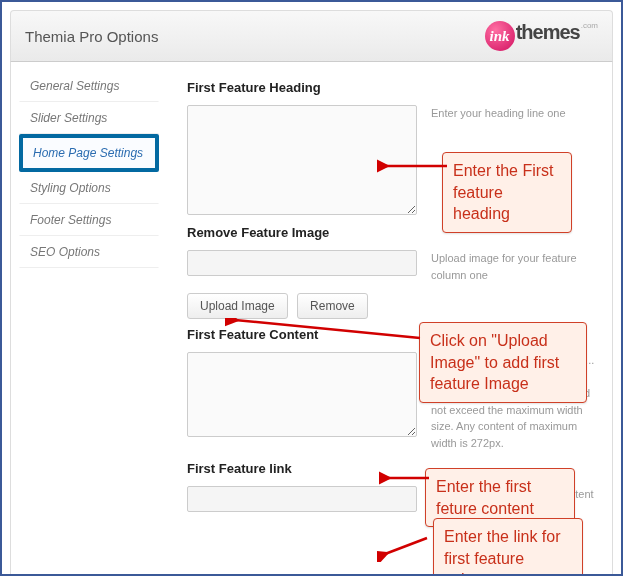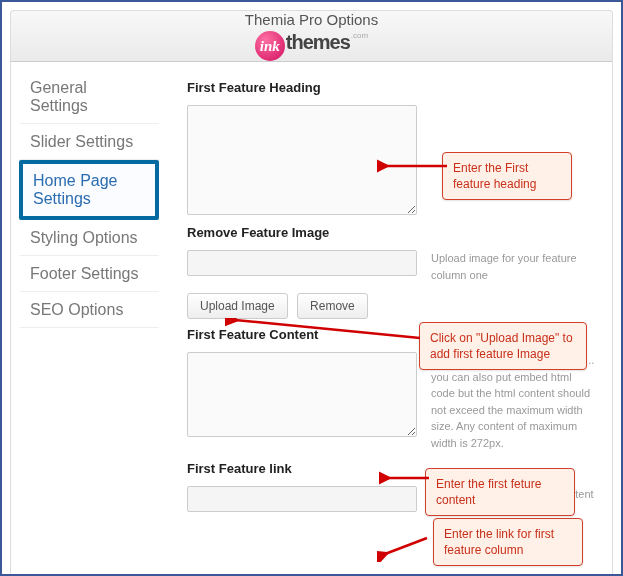--- a/index.html
+++ b/index.html
@@ -1,37 +1,37 @@
 <!DOCTYPE html>
 <html><head>
 <meta charset="utf-8">
 <style>
 * { margin:0; padding:0; box-sizing:border-box; }
 body { font-family:"Lucida Grande","Lucida Sans Unicode",Arial,sans-serif; font-size:12px; color:#333; background:#fff; }
 .outer { border:2px solid #3b5998; width:623px; height:576px; overflow:hidden; position:relative; }
 .page { position:absolute; left:8px; top:8px; right:8px; bottom:-30px; background:#fff; }
-.header { background:linear-gradient(#f8f8f8,#eaeaea); border:1px solid #ddd; border-bottom:1px solid #ccc; border-radius:4px 4px 0 0; height:52px; display:flex; align-items:center; justify-content:space-between; padding:0 14px;flex-direction:column; }
+.header { background:linear-gradient(#f8f8f8,#eaeaea); border:1px solid #ddd; border-bottom:1px solid #ccc; border-radius:4px 4px 0 0; height:52px; display:flex; align-items:center; justify-content:space-between; padding:0 14px; }
 .header-title { color:#555; font-size:15px; font-weight:normal; }
 .logo { display:flex; align-items:flex-start; font-size:20px; font-weight:bold; }
 .logo-circle { width:30px; height:30px; border-radius:50%; background:radial-gradient(circle at 35% 30%, #ff6fa3, #d11060); display:inline-flex; align-items:center; justify-content:center; color:#fff; font-family:Georgia,serif; font-style:italic; font-size:15px; margin-right:1px; }
 .logo-text { color:#444; letter-spacing:-1px; }
 .logo-sub { font-size:8px; color:#aaa; font-weight:normal; margin-left:1px; }
 .body { display:flex; border:1px solid #ddd; border-top:none; background:#fff; min-height:560px; }
 .sidebar { width:156px; padding:8px; background:#fff; }
-.nav-item { display:block; color:#777; padding:8px 10px; border:1px solid transparent; border-bottom:1px solid #eee; cursor:pointer; font-size:16px; }
+.nav-item { display:block; color:#777; padding:8px 10px; border:1px solid transparent; border-bottom:1px solid #eee; cursor:pointer; font-size:12px;font-style:italic; }
 .nav-item.active { color:#2b6cb0; border:4px solid #0369a1; border-radius:2px; background:#fafcff; }
 .content { flex:1; padding:10px 16px 10px 20px; position:relative; }
 .section-title { font-size:13px; font-weight:bold; color:#222; margin:8px 0 10px; }
 .field-row { display:flex; gap:14px; align-items:flex-start; margin-bottom:10px; }
 .textarea { width:230px; height:110px; border:1px solid #ccc; border-radius:2px; background:#fafafa; resize:both; padding:6px; font-family:inherit; font-size:12px; }
 .textarea.short { height:85px; }
 .text-input { width:230px; height:26px; border:1px solid #ccc; background:#f5f5f5; border-radius:2px; padding:0 6px; font-family:inherit; font-size:12px; }
 .hint { color:#999; font-size:11px; line-height:1.5; flex:1; }
 .btn { display:inline-block; background:linear-gradient(#fff,#eee); border:1px solid #ccc; border-radius:3px; padding:5px 12px; color:#555; font-size:12px; cursor:pointer; margin-right:6px; }
-.callout { position:absolute; background:#fff0e8; border:1px solid #d04028; border-radius:4px; padding:7px 10px; color:#c8301a; font-size:12px; line-height:1.35; box-shadow:0 1px 2px rgba(0,0,0,.12); }
+.callout { position:absolute; background:#fff0e8; border:1px solid #d04028; border-radius:4px; padding:7px 10px; color:#c8301a; font-size:16px; line-height:1.35; box-shadow:0 1px 2px rgba(0,0,0,.12); }
 .arrow { position:absolute; pointer-events:none; }
 </style>
 </head>
 <body>
 
 <div class="outer">
 <div class="page">
 
   <div class="header">
     <span class="header-title">Themia Pro Options</span>
@@ -51,20 +51,21 @@
       <div class="nav-item">Styling Options</div>
       <div class="nav-item">Footer Settings</div>
       <div class="nav-item">SEO Options</div>
     </div>
 
     <div class="content">
 
       <div class="section-title">First Feature Heading</div>
       <div class="field-row">
         <textarea class="textarea" style=""></textarea>
+        <div class="hint">Enter your heading line one</div>
       </div>
 
       <div class="section-title">Remove Feature Image</div>
       <div class="field-row">
         <input type="text" class="text-input" style="">
         <div class="hint">Upload image for your feature column one</div>
       </div>
       <div style="margin-bottom:2px;">
         <button class="btn">Upload Image</button>
         <button class="btn">Remove</button>

